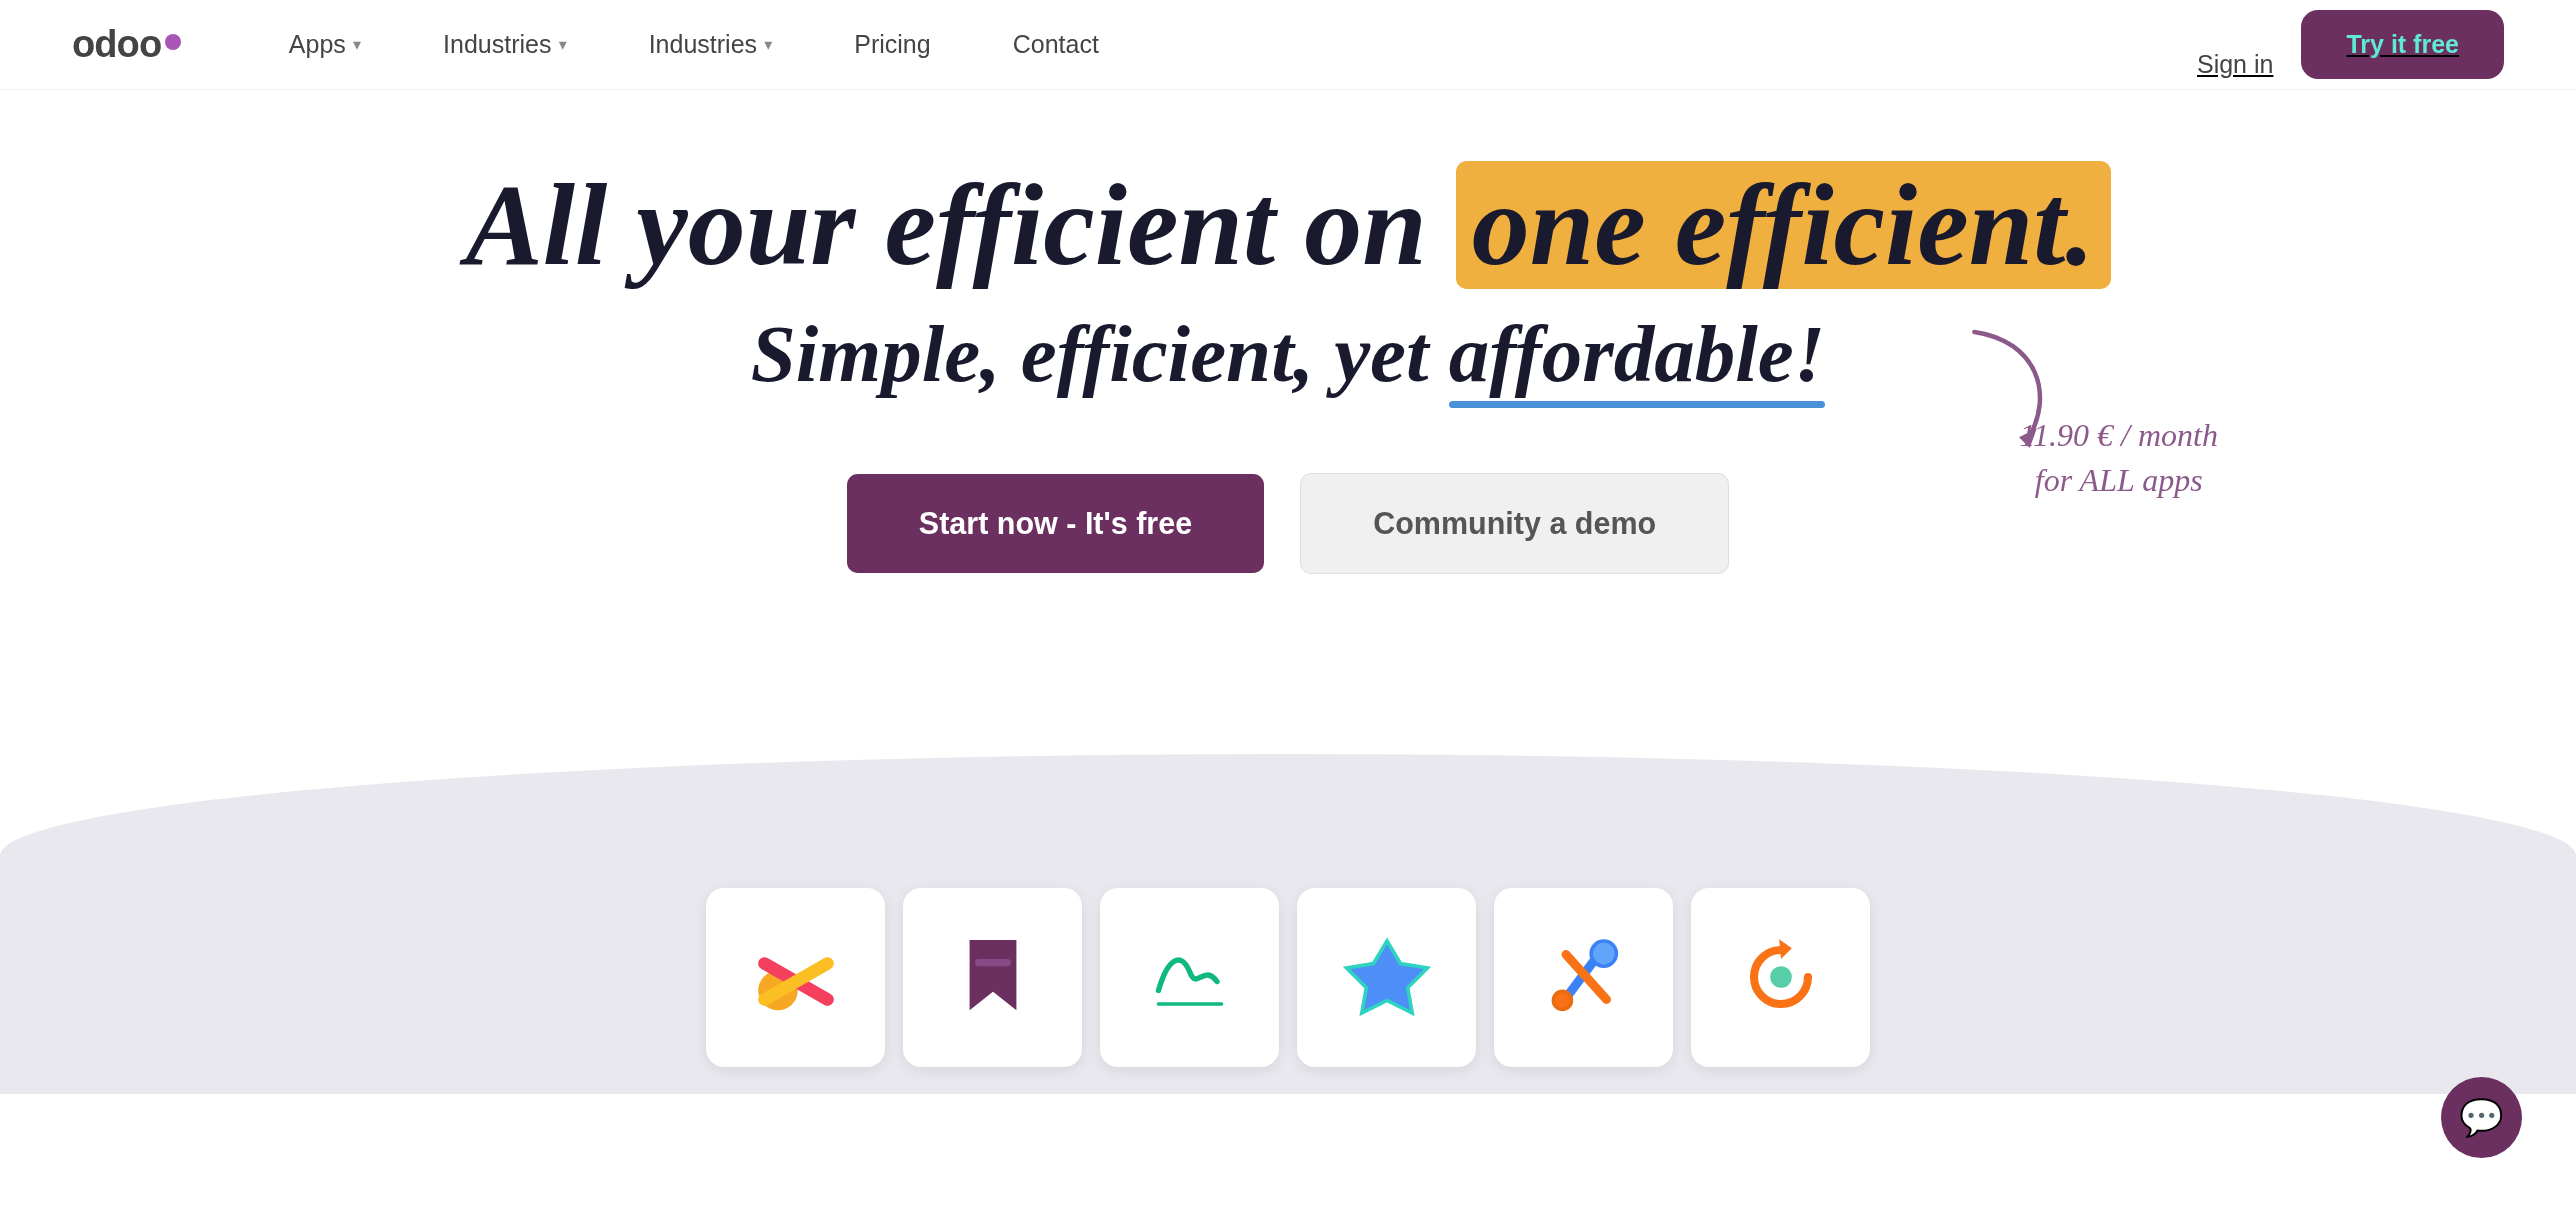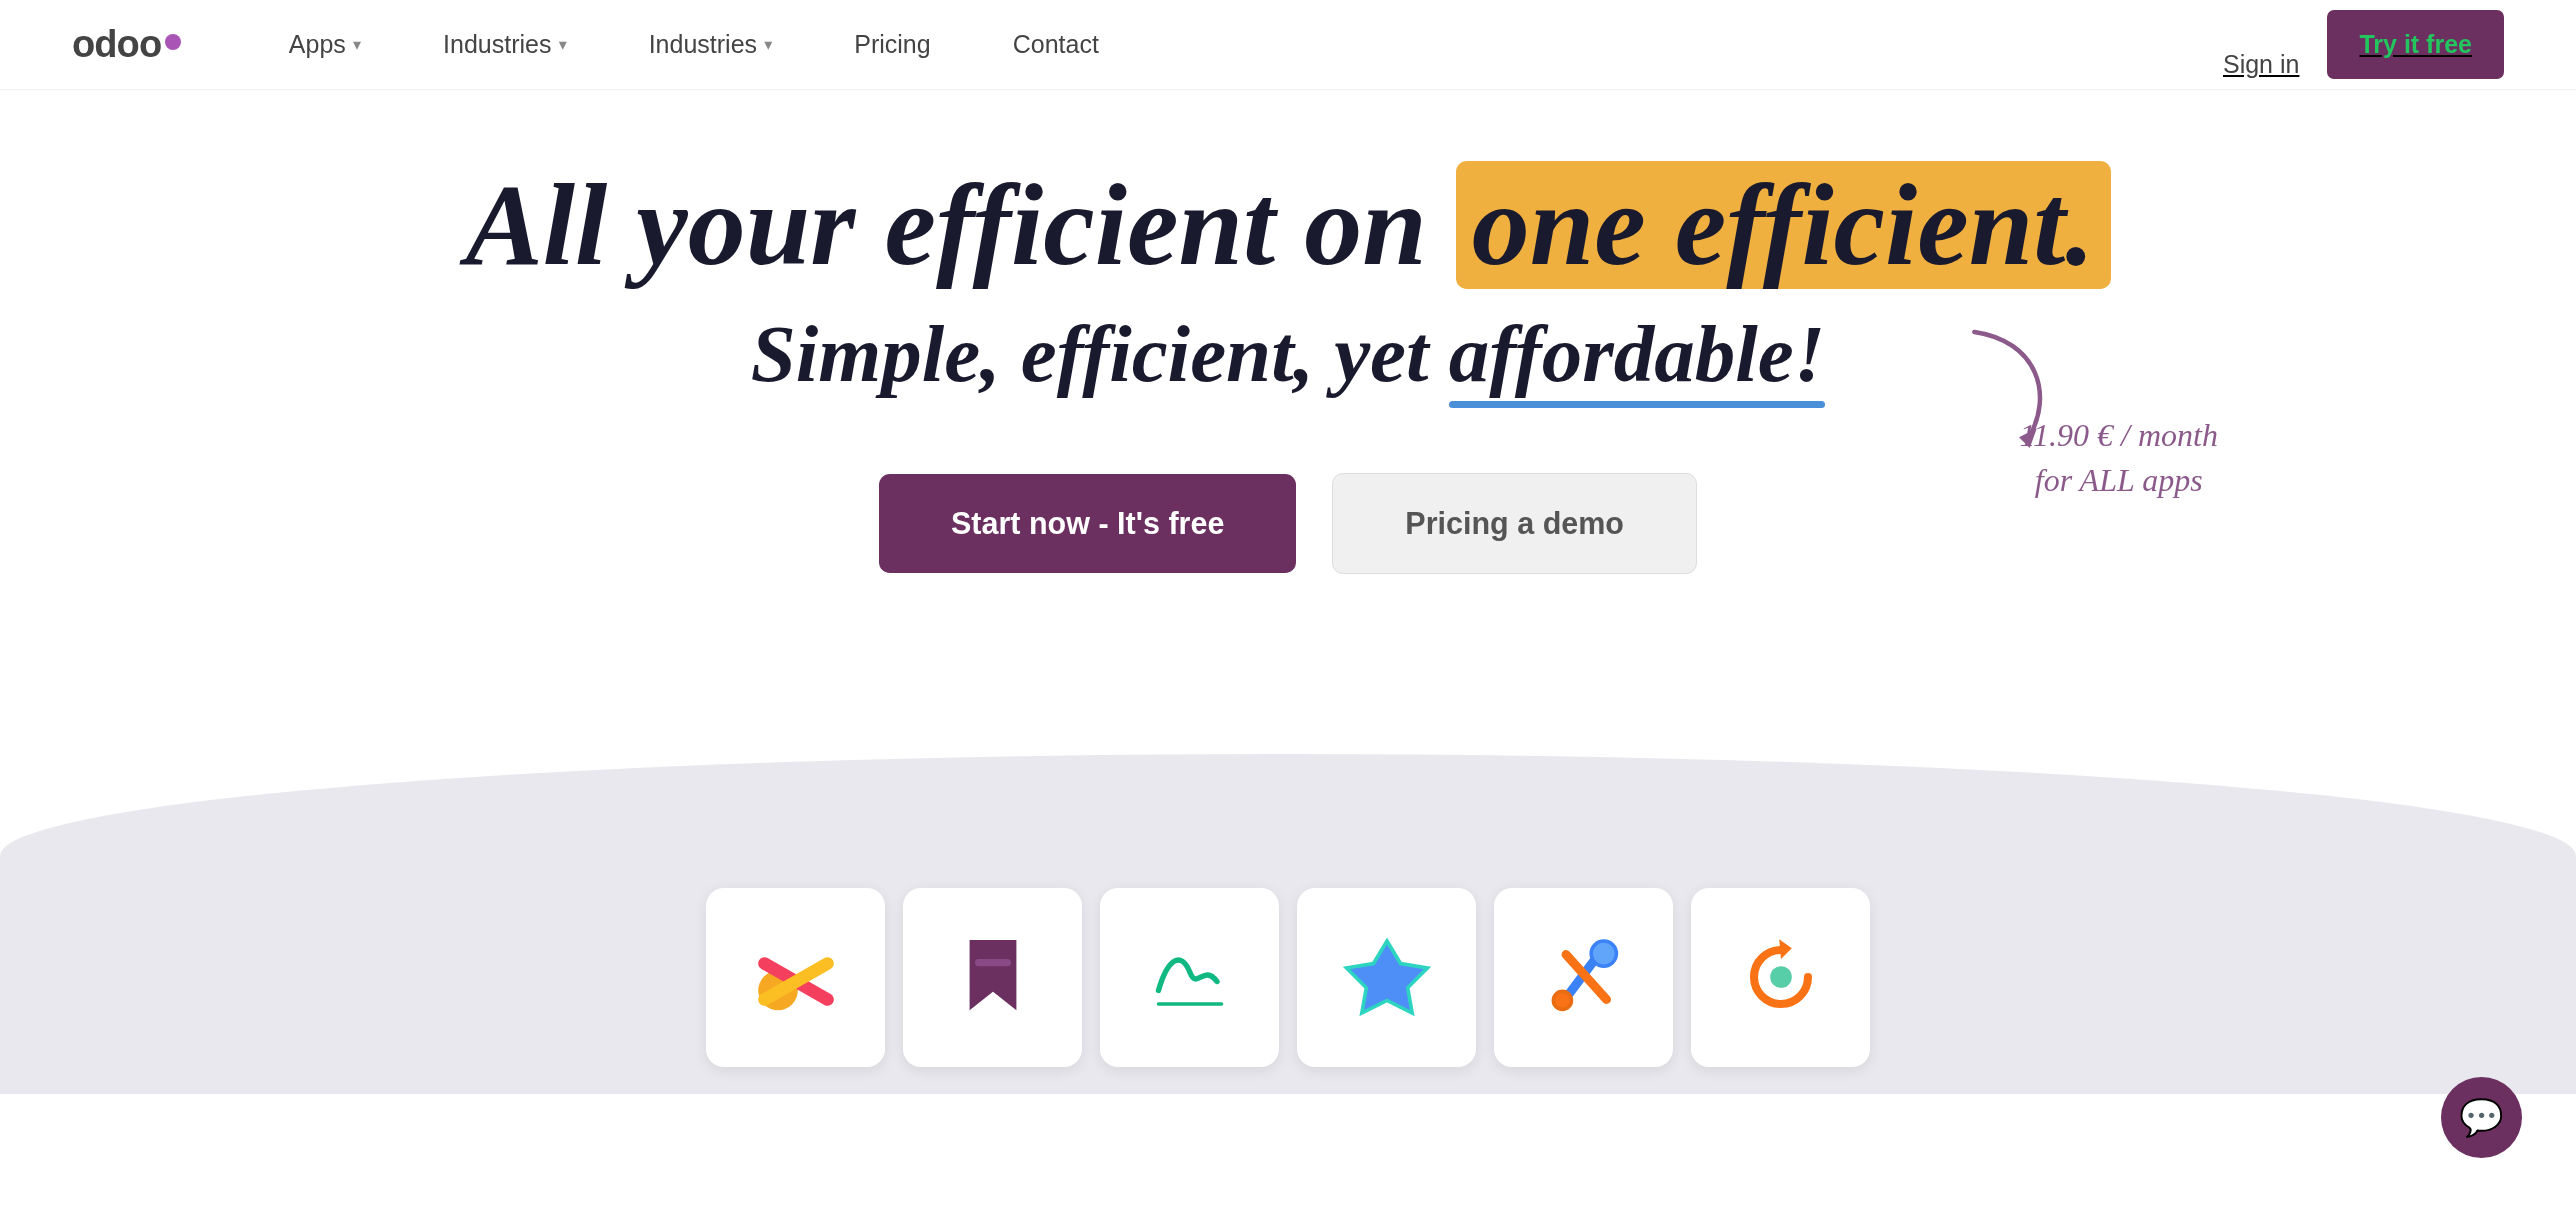--- a/index.html
+++ b/index.html
@@ -79,24 +79,24 @@
 
     .sign-in-link {
       font-size: 25px;
       color: #444;
       text-decoration: none;
       cursor: pointer;
     }
 
     .try-free-btn {
       background: #6b3060;
-      color: #22c55e;
+      color: #5eead4;
       border: none;
-      padding: 20px 32px;
-      border-radius: 7px;
+      padding: 20px 45px;
+      border-radius: 17px;
       font-size: 25px;
       font-weight: 600;
       cursor: pointer;
     }
 
     
     .hero {
       display: flex;
       flex-direction: column;
       align-items: center;
@@ -308,21 +308,21 @@
     <span class="highlight-yellow">one efficient.</span>
   </h1>
 
   <h2 class="hero-subheadline">
     <span>Simple, efficient, yet</span>
     <span class="underline-blue"> <span>affordable!</span></span>
   </h2>
 
   <div class="cta-row">
     <button class="start-now-btn">Start now - It's free</button>
-    <button class="schedule-demo-btn">Pricing a demo</button>
+    <button class="schedule-demo-btn">Community a demo</button>
   </div>
 
   <div class="price-note-container">
 
     <svg class="arrow-svg" width="108" height="125" viewBox="0 0 120 140">
       <path d="M 10 10 C 80 20, 100 80, 70 130" stroke="#8b5a8b" stroke-width="5" fill="none" stroke-linecap="round"></path>
       <polygon points="60,128 80,118 72,140" fill="#8b5a8b"></polygon>
     </svg>
     <div class="price-note-text">
       <div>11.90 € / month</div>

